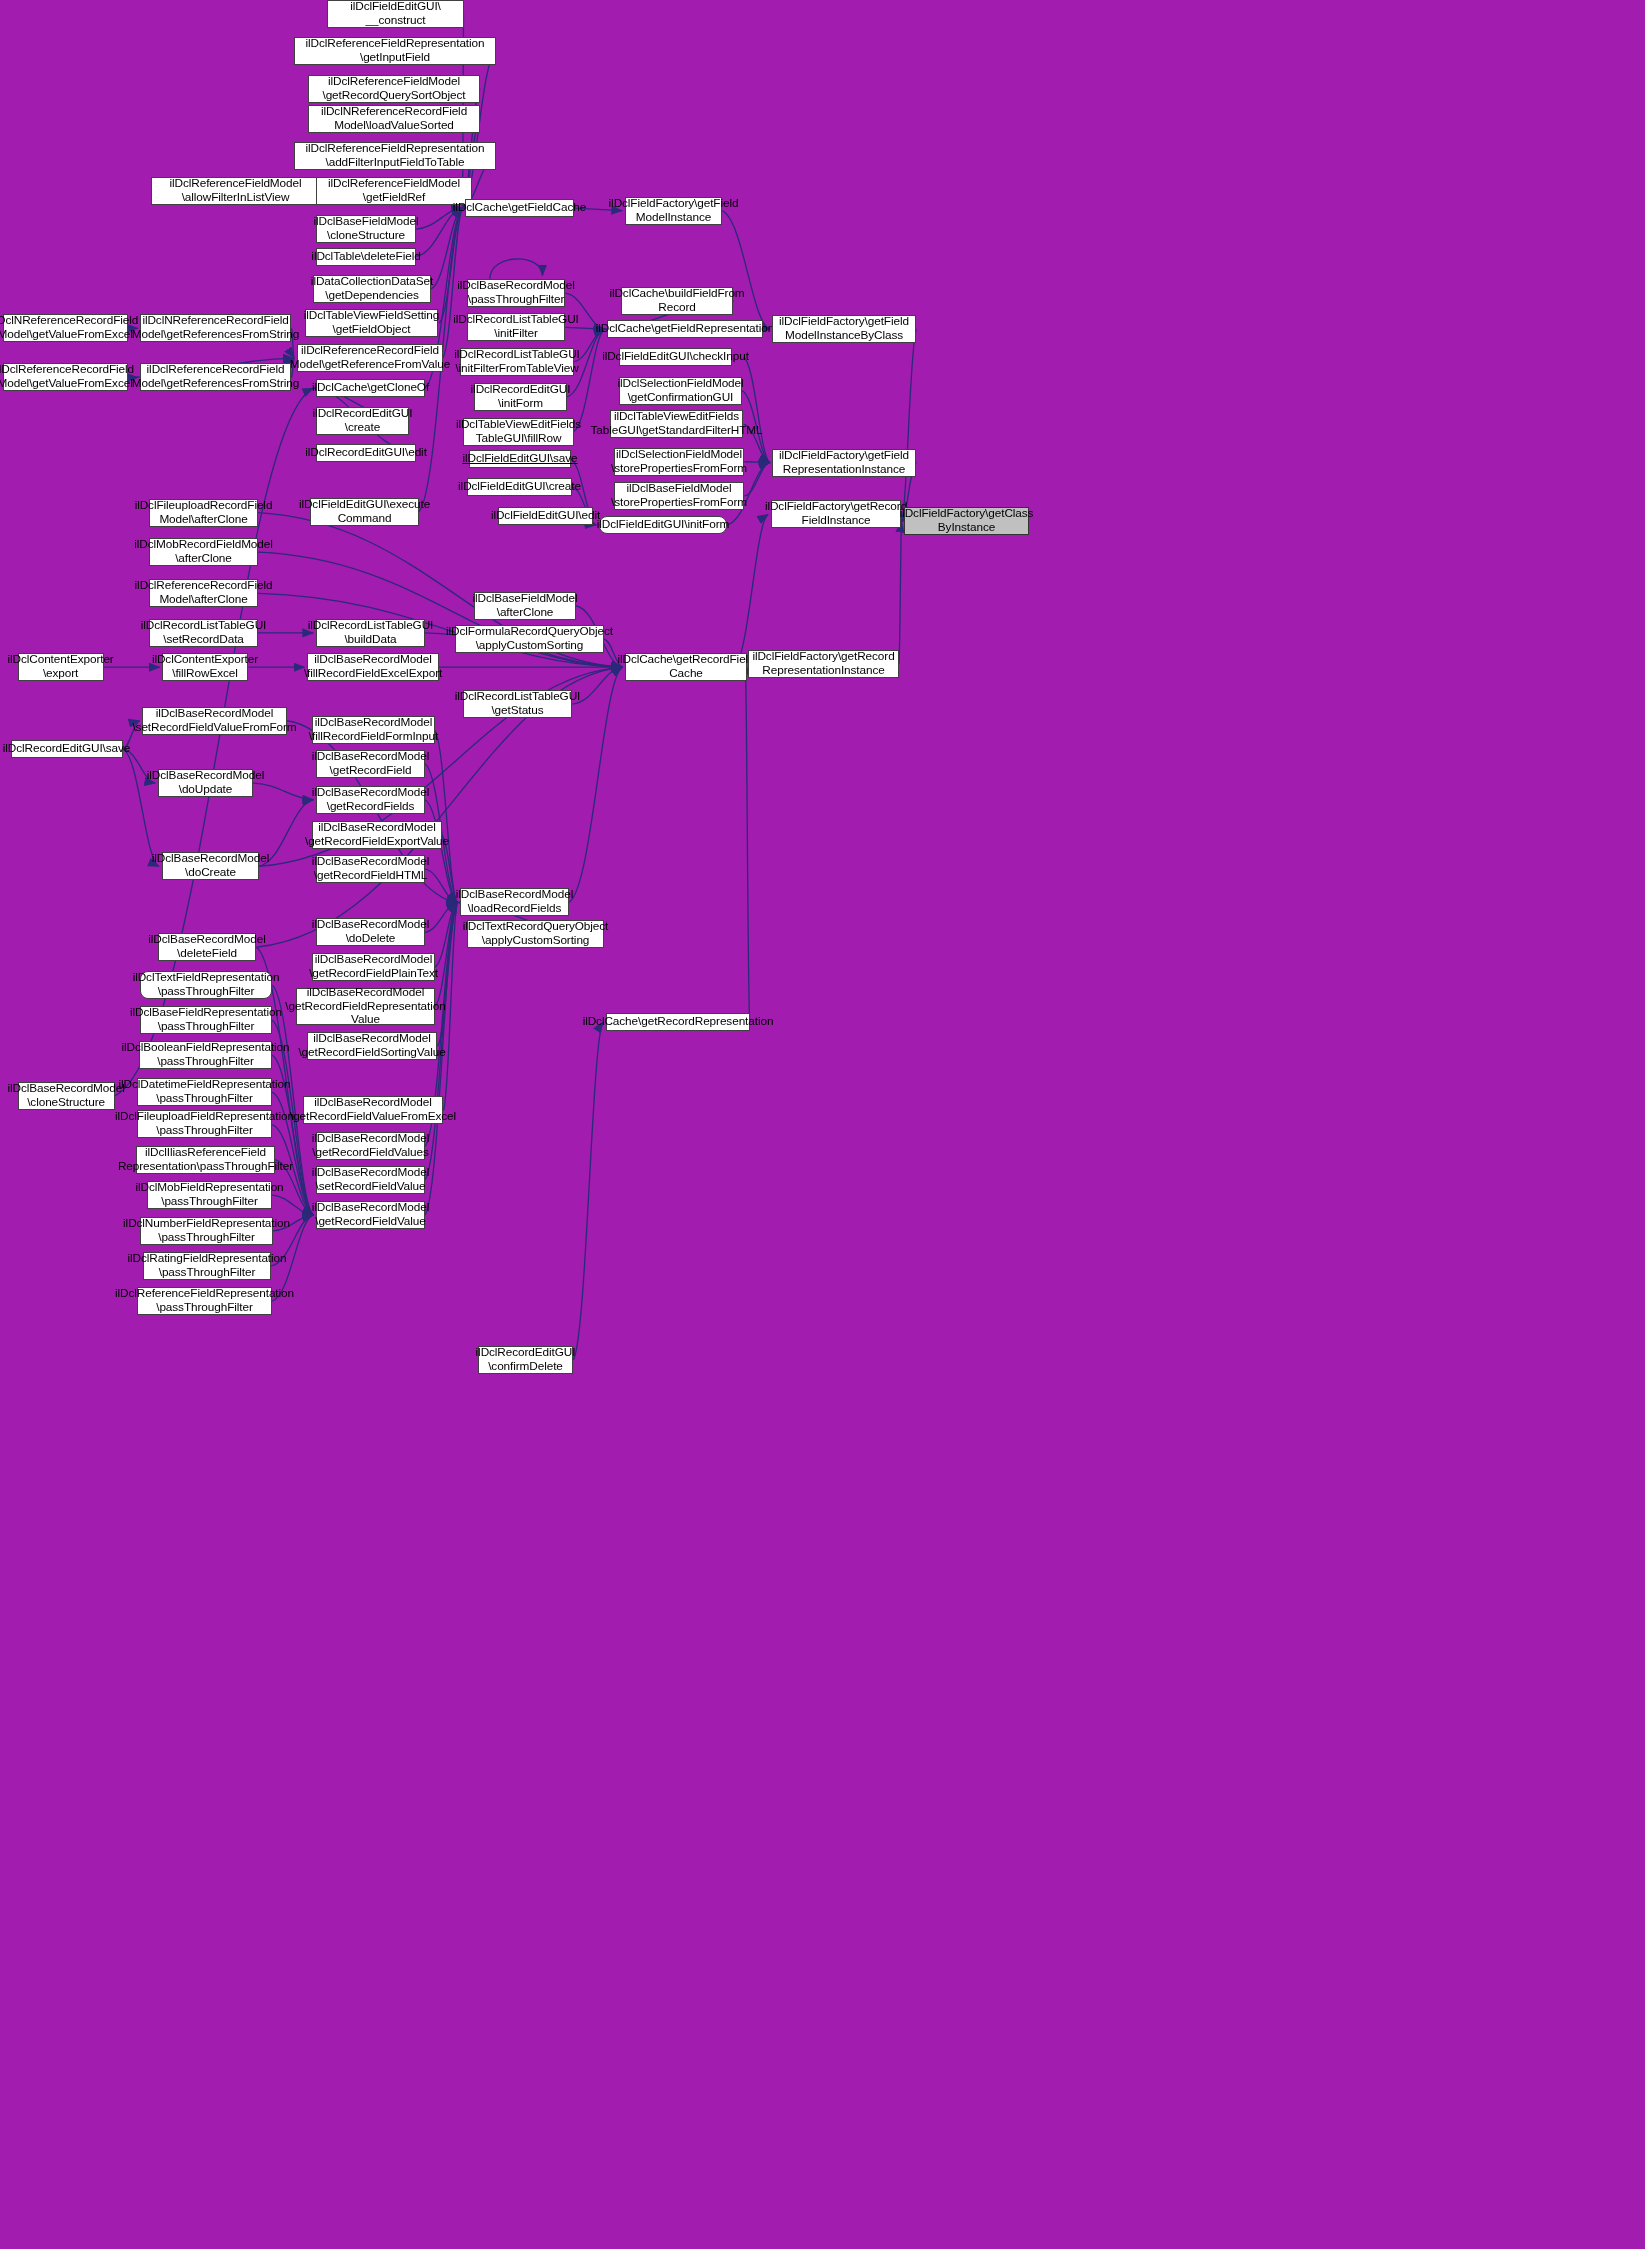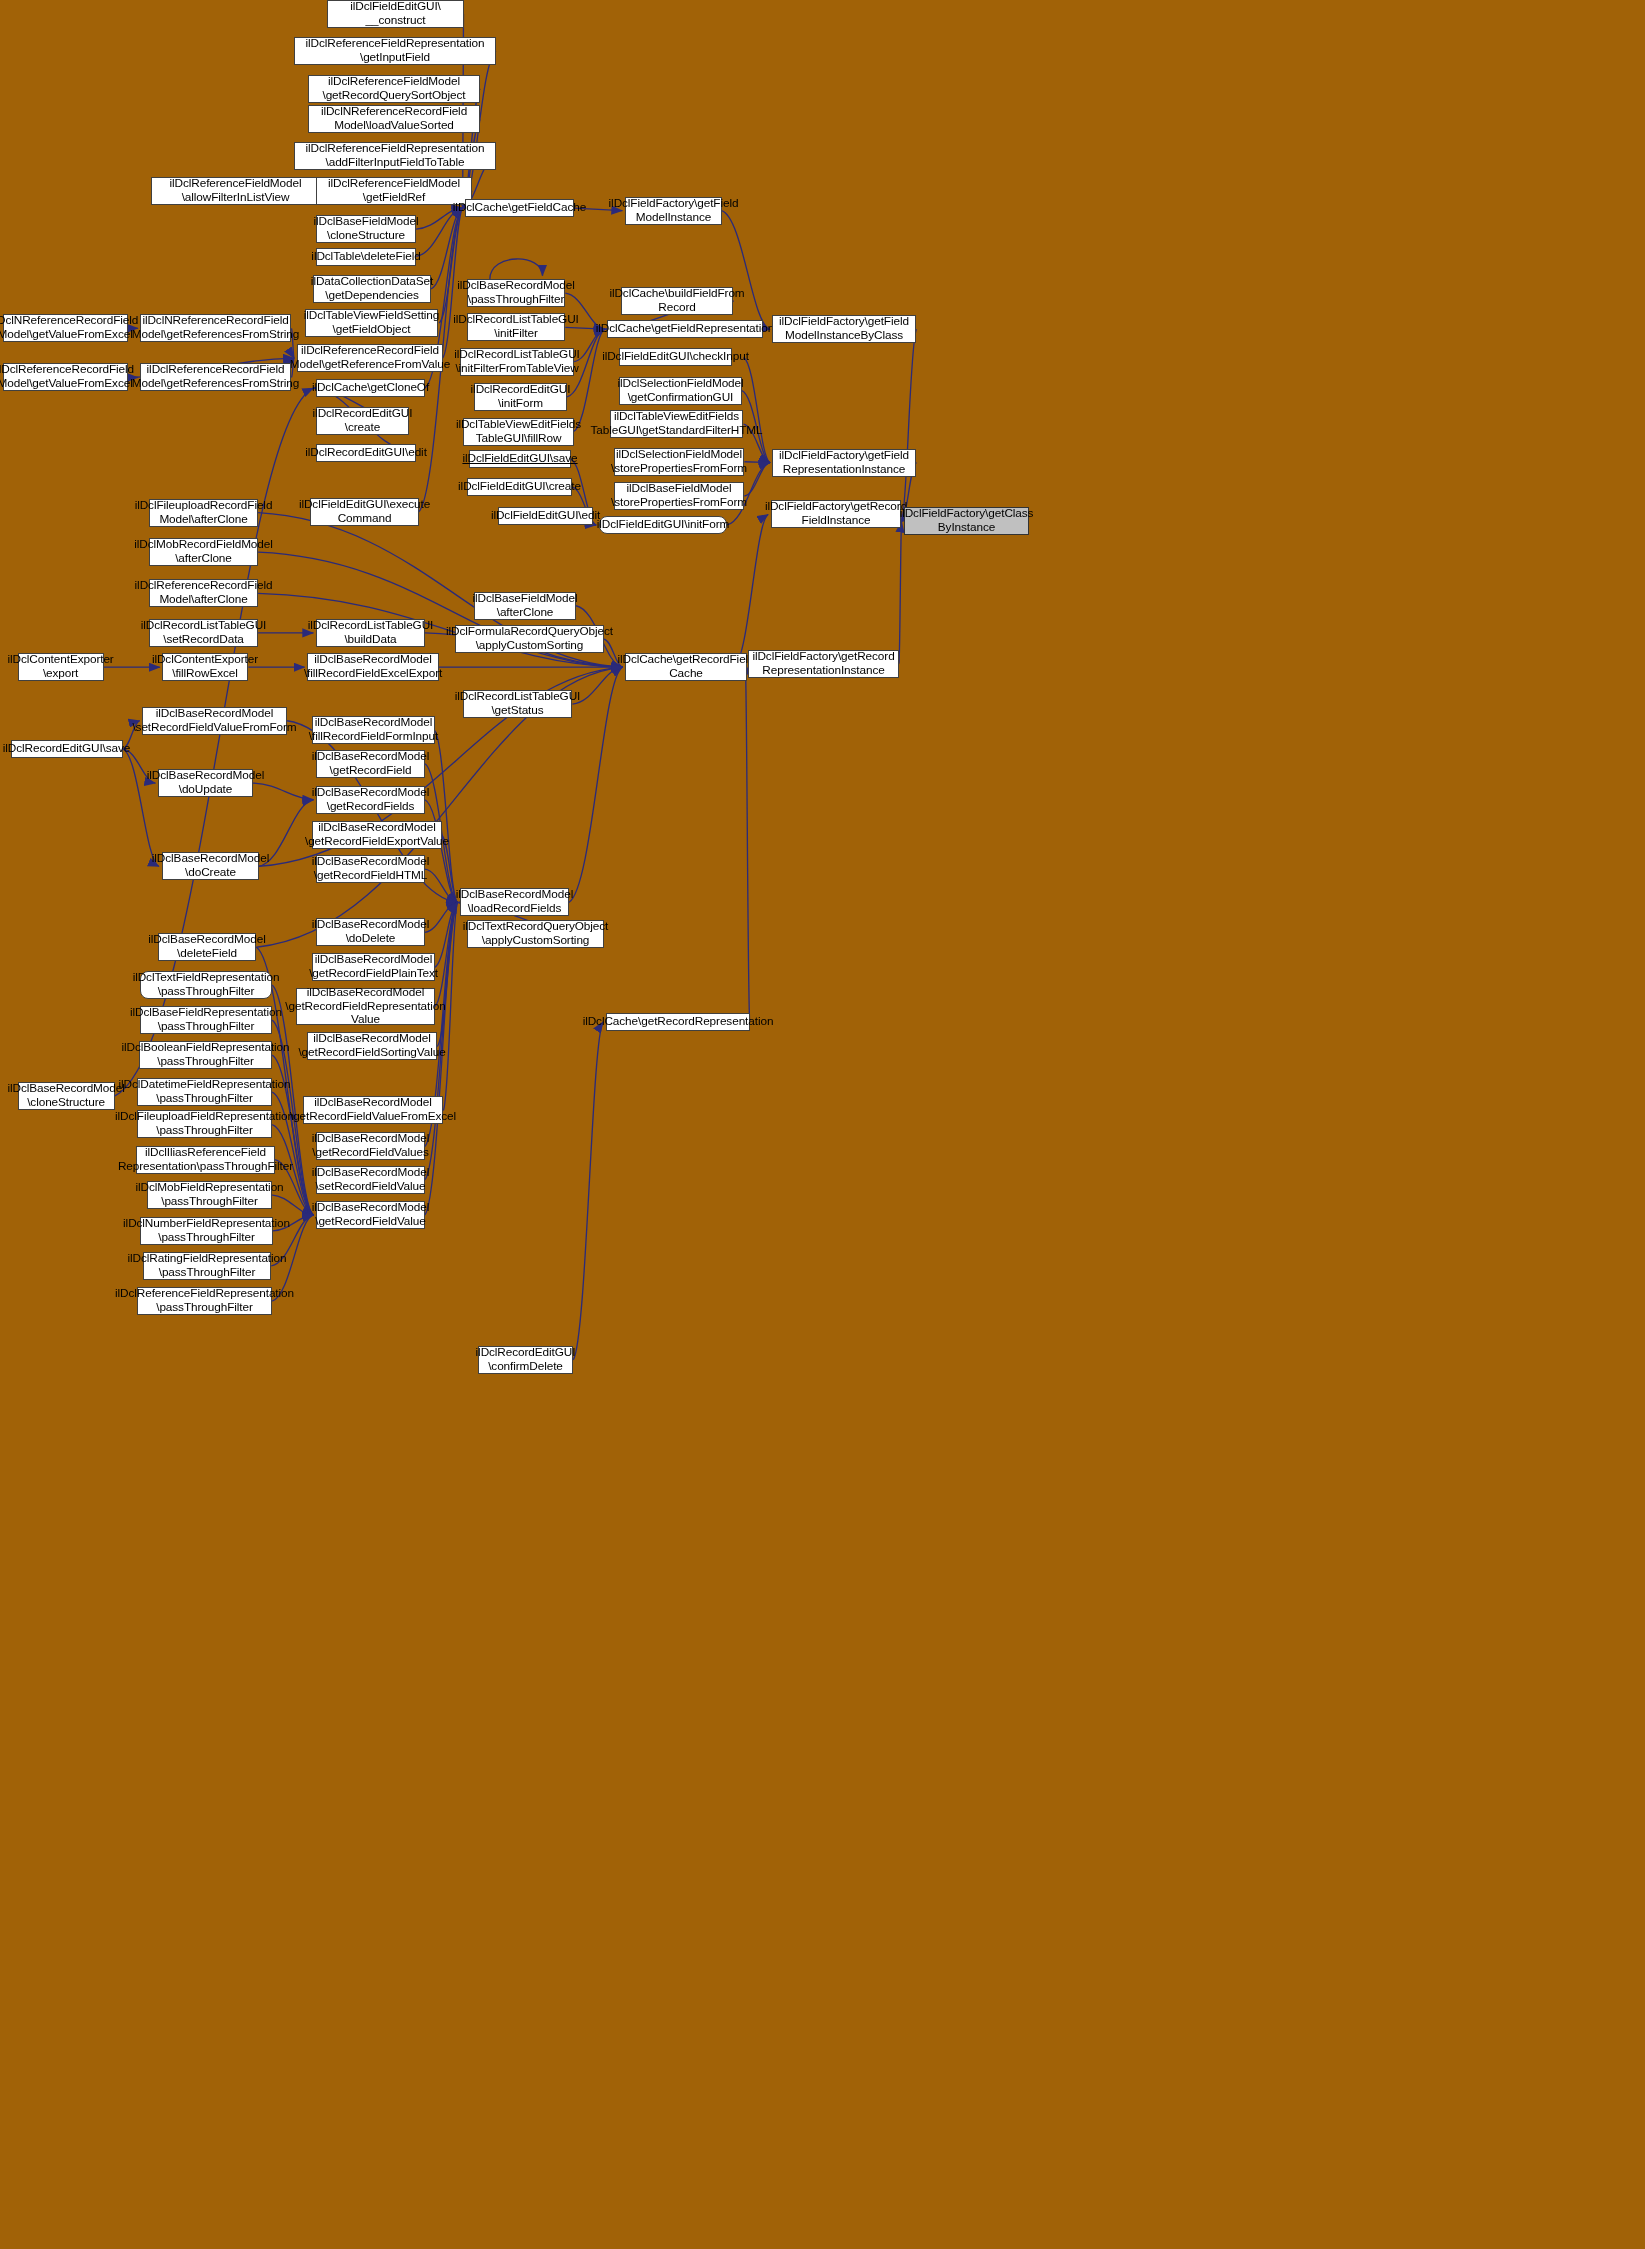--- a/index.html
+++ b/index.html
@@ -1,16 +1,16 @@
 <!DOCTYPE html>
 <html style="font-size:14px"><head>
 <meta charset="utf-8">
 <style>
   html,body{margin:0;padding:0;background:#ffffff;}
-  #canvas{position:relative;width:1646px;height:2250px;background:#a16207;
+  #canvas{position:relative;width:1646px;height:2250px;background:#a21caf;
           font-family:"Liberation Sans",sans-serif;overflow:hidden;}
   .node{position:absolute;box-sizing:border-box;border:1.4px solid #404040;
         background:#ffffff;color:#000;display:flex;align-items:center;
         justify-content:center;text-align:center;line-height:1.15;
         font-size:11.8px;letter-spacing:-0.1px;white-space:pre-line;
         padding:0.9px 2.6px;z-index:3;}
   .node.hl{background:#c0c0c0;border-color:#333;}
   svg.edges{position:absolute;left:0;top:0;width:1646px;height:2250px;z-index:1;}
 </style>
 </head>

